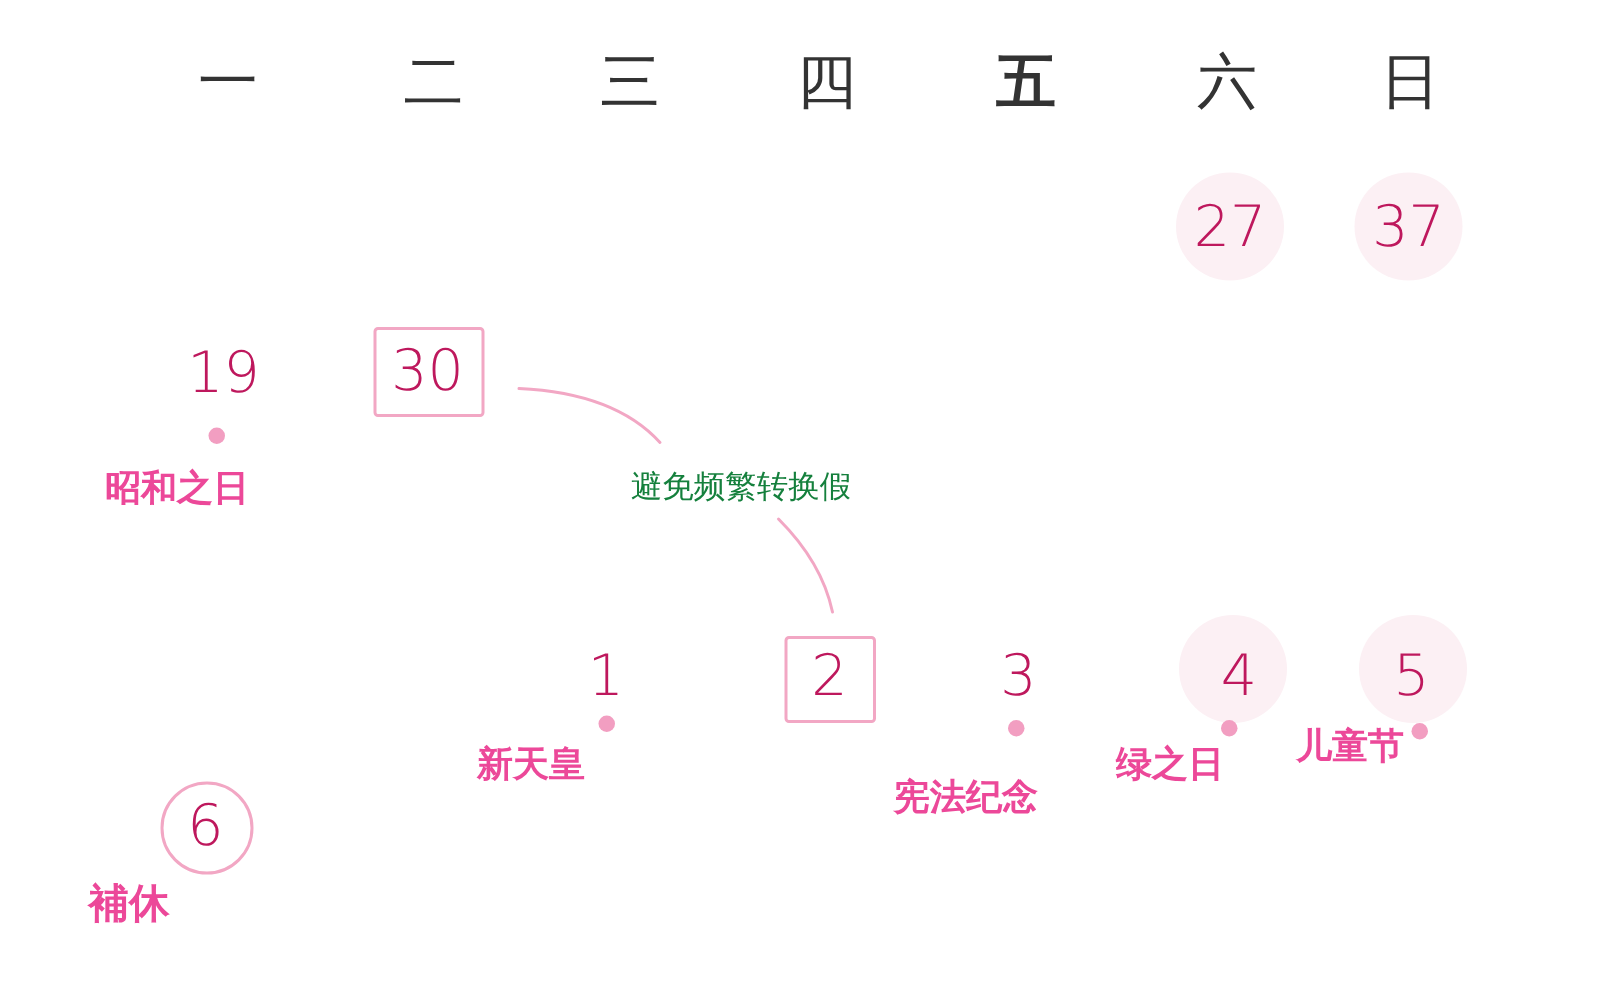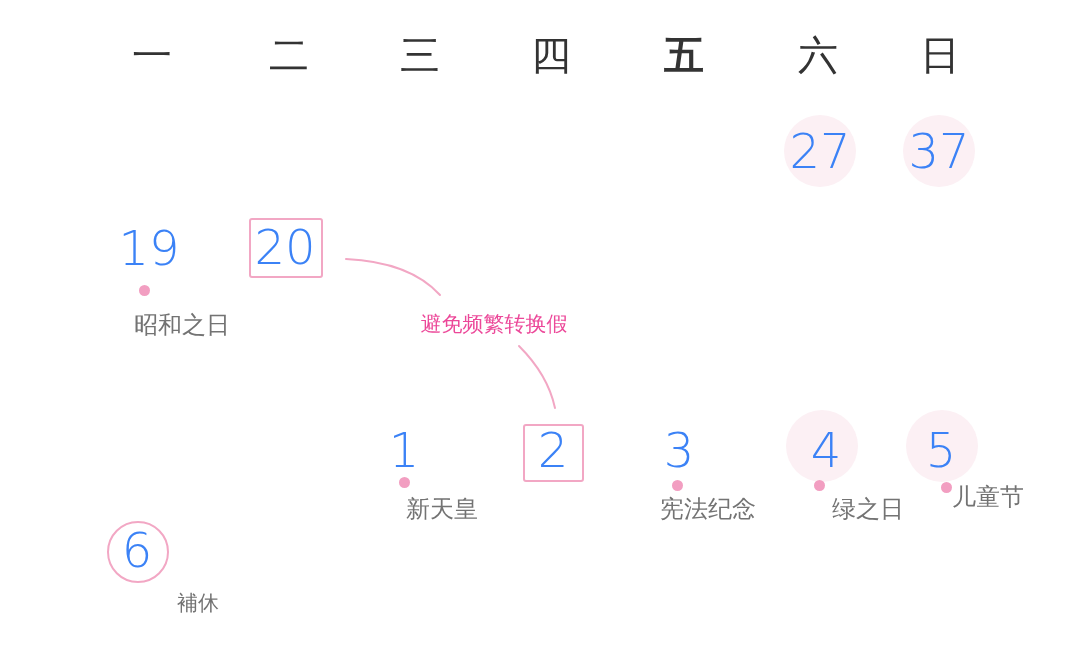--- a/index.html
+++ b/index.html
@@ -1,33 +1,33 @@
 <!DOCTYPE html>
 <html><head>
   <meta charset="utf-8">
   <style>
     html, body { margin: 0; padding: 0; background: #ffffff; }
     body { width: 1080px; height: 659px; position: relative; overflow: hidden;
            font-family: "DejaVu Sans", sans-serif; color: #333333; }
     .weekday { position: absolute; top: 30px; width: 80px; margin-left: -40px; text-align: center;
                font-size: 40px; line-height: 50px; color: #333; font-weight: normal; }
     .day { position: absolute; width: 80px; height: 60px; margin-left: -40px; margin-top: -30px;
-           text-align: center; font-size: 48px; line-height: 60px; color: #3b82f6;
+           text-align: center; font-size: 38px; line-height: 60px; color: #be185d;
            font-family: "DejaVu Sans", sans-serif; font-weight: 300; }
     .circle-bg { position: absolute; width: 72px; height: 72px; margin-left: -36px; margin-top: -36px;
                  border-radius: 50%; background: #fcf0f4; }
     .box { position: absolute; border: 2px solid #f2a7c4; border-radius: 3px; }
     .ring { position: absolute; width: 58px; height: 58px; margin-left: -30px; margin-top: -30px;
             border: 2px solid #f2a7c4; border-radius: 50%; }
     .dot { position: absolute; width: 11px; height: 11px; margin-left: -5.5px; margin-top: -5.5px;
            border-radius: 50%; background: #f29ec1; }
-    .label { position: absolute; width: 160px; margin-left: -80px; text-align: right;
-             font-size: 24px; line-height: 30px; color: #737373; white-space: nowrap; }
+    .label { position: absolute; width: 160px; margin-left: -80px; text-align: left;
+             font-size: 24px; line-height: 30px; color: #ec4899; white-space: nowrap; font-weight: bold; }
     .note { position: absolute; width: 260px; margin-left: -130px; text-align: center;
-            font-size: 21px; line-height: 28px; color: #ec4899; white-space: nowrap; }
+            font-size: 21px; line-height: 28px; color: #15803d; white-space: nowrap; }
     svg.connectors { position: absolute; left: 0; top: 0; }
   </style>
 </head>
 <body>
 
 <div>
   <div class="weekday" style="left:152px">一</div>
   <div class="weekday" style="left:289px">二</div>
   <div class="weekday" style="left:420px">三</div>
   <div class="weekday" style="left:551px">四</div>
@@ -47,45 +47,45 @@
   <div class="circle-bg" style="left:939px; top:151px"></div>
   <div class="day" style="left:939px; top:151px">37</div>
 </div>
 
 <div>
   <div class="day" style="left:149px; top:248px">19</div>
   <div class="dot" style="left:144px; top:290px"></div>
   <div class="label" style="left:150px; top:310px">昭和之日</div>
 
   <div class="box" style="left:249px; top:218px; width:70px; height:56px"></div>
-  <div class="day" style="left:285px; top:247px">20</div>
+  <div class="day" style="left:285px; top:247px">30</div>
 </div>
 
 <div class="note" style="left:494px; top:310px">避免频繁转换假</div>
 
 <div>
   <div class="day" style="left:404px; top:450px">1</div>
   <div class="dot" style="left:404px; top:482px"></div>
   <div class="label" style="left:398px; top:494px">新天皇</div>
 
   <div class="box" style="left:523px; top:424px; width:57px; height:54px"></div>
   <div class="day" style="left:553px; top:450px">2</div>
 
   <div class="day" style="left:679px; top:450px">3</div>
   <div class="dot" style="left:677px; top:485px"></div>
-  <div class="label" style="left:676px; top:494px">宪法纪念</div>
+  <div class="label" style="left:676px; top:516px">宪法纪念</div>
 
   <div class="circle-bg" style="left:822px; top:446px"></div>
   <div class="day" style="left:826px; top:450px">4</div>
   <div class="dot" style="left:819px; top:485px"></div>
   <div class="label" style="left:824px; top:494px">绿之日</div>
 
   <div class="circle-bg" style="left:942px; top:446px"></div>
   <div class="day" style="left:941px; top:450px">5</div>
   <div class="dot" style="left:946px; top:487px"></div>
   <div class="label" style="left:944px; top:482px">儿童节</div>
 </div>
 
 <div>
   <div class="ring" style="left:137px; top:551px"></div>
   <div class="day" style="left:137px; top:550px">6</div>
-  <div class="label" style="left:139px; top:588px; font-size:21px">補休</div>
+  <div class="label" style="left:139px; top:588px; font-size:27px">補休</div>
 </div>
 
 </body></html>

